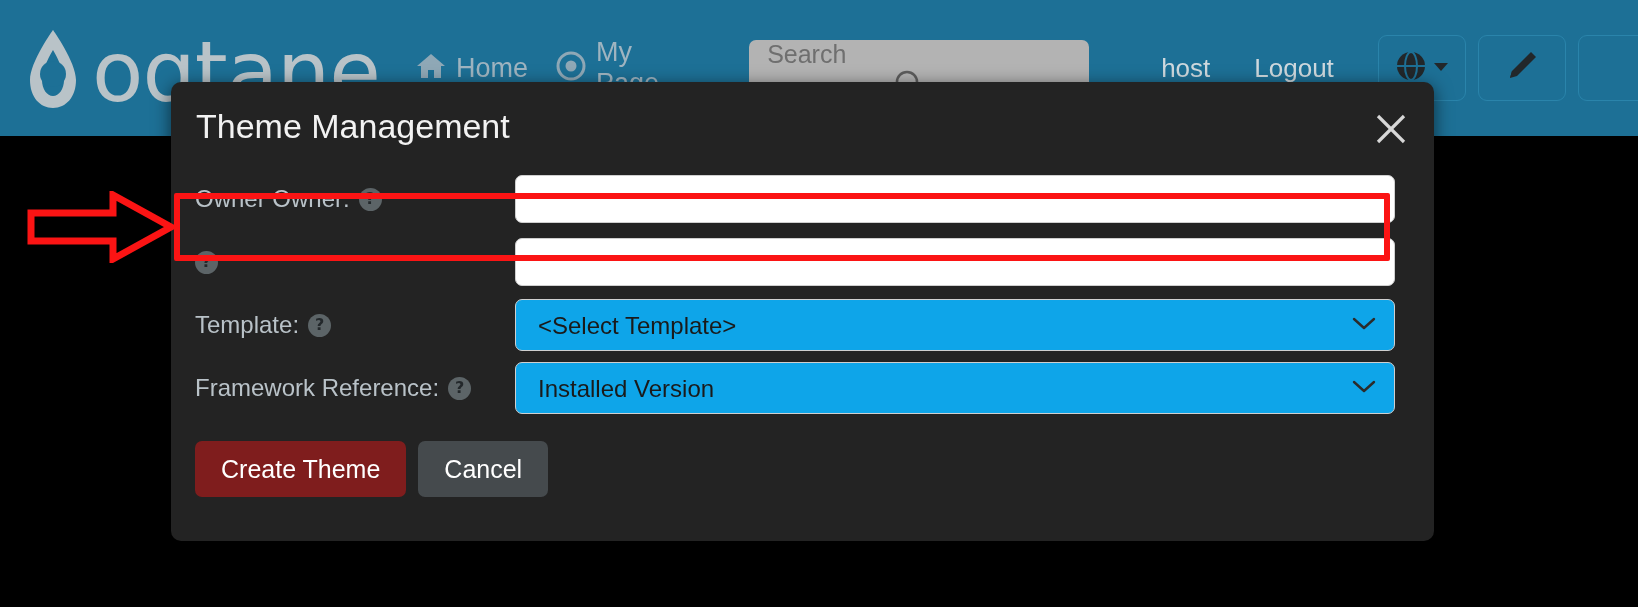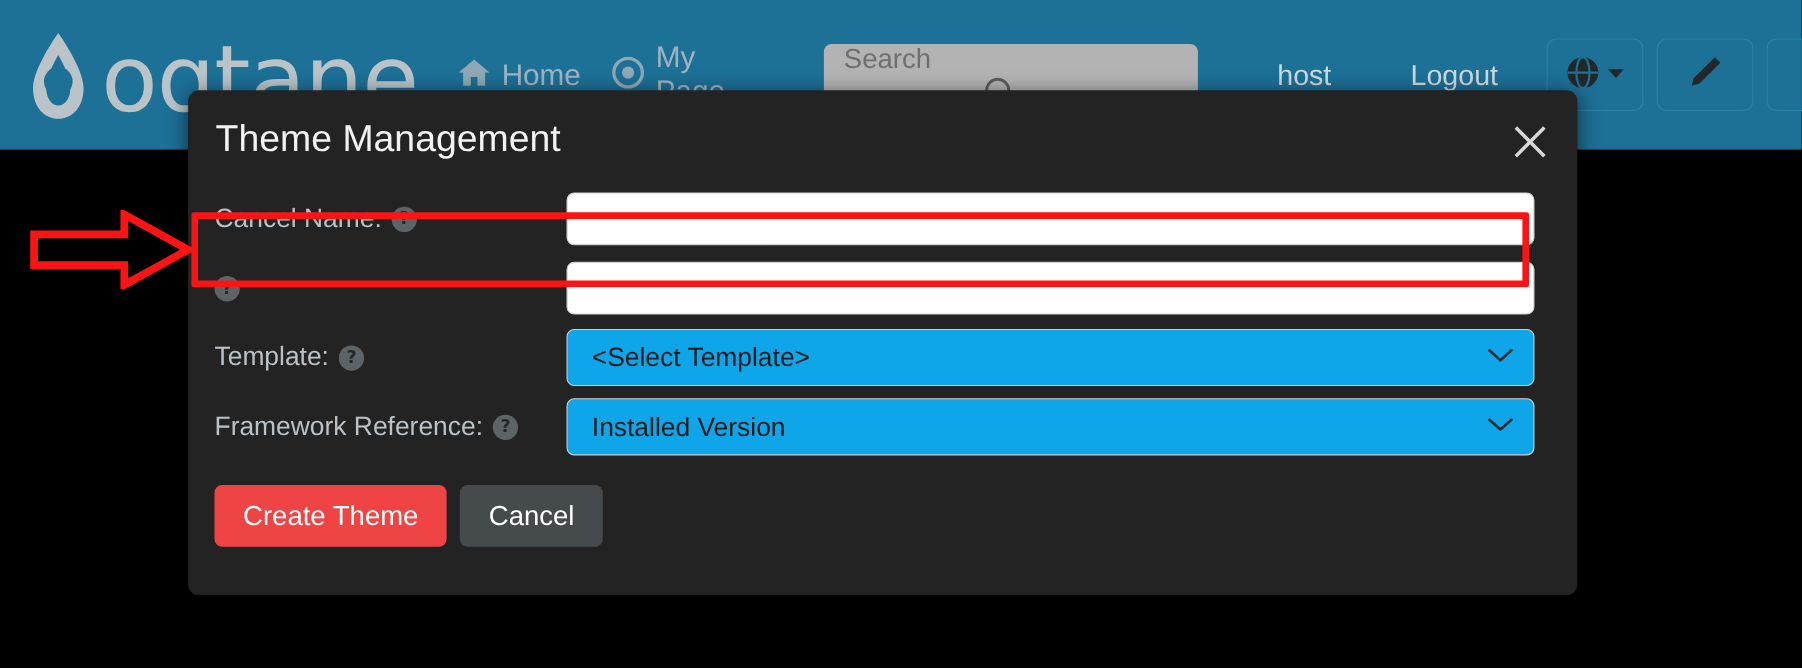--- a/index.html
+++ b/index.html
@@ -44,21 +44,21 @@
     display: flex; align-items: center; flex-direction: column;
   }
   .search-input {
     flex: 1; border: 0; outline: 0; background: transparent;
     font-size: 25px; color: #5d5d5d; padding-left: 18px;
     font-family: "Liberation Sans", sans-serif;
   }
   .search-input::placeholder { color: #6f6f6f; opacity: 1; }
   .search-ico { margin-right: 18px; }
 
-  .user-area { display: flex; align-items: center; margin-left: 72px; gap: 72px; }
+  .user-area { display: flex; align-items: center; margin-left: 72px; gap: 44px; }
   .user-link { font-size: 26px; color: #cfd9de; cursor: pointer; white-space: nowrap; }
 
   .icon-btns { display: flex; align-items: center; gap: 12px; margin-left: 44px; }
   .icon-btn {
     width: 88px; height: 66px;
     border: 1px solid #2a84ab; border-radius: 9px;
     background: #1d7096;
     display: flex; align-items: center; justify-content: center;
     cursor: pointer; gap: 4px;
   }
@@ -128,21 +128,21 @@
     transform: translateY(-50%); pointer-events: none;
   }
 
   .btn-row { display: flex; gap: 12px; padding: 24px 0 0 0; }
   .btn {
     border: 0; border-radius: 7px; cursor: pointer;
     font-size: 25px; color: #ffffff;
     font-family: "Liberation Sans", sans-serif;
     height: 56px; padding: 0 26px;
   }
-  .btn-create { background: #ef4444; }
+  .btn-create { background: #7f1d1d; }
   .btn-cancel { background: #454a4d; }
 
   
   .anno-box {
     position: absolute; left: 174px; top: 193px;
     width: 1216px; height: 68px;
     border: 6px solid #fb1414;
     border-radius: 2px;
     pointer-events: none;
   }
@@ -244,21 +244,21 @@
           <line x1="4" y1="4" x2="30" y2="30" stroke="#d7d7d7" stroke-width="3.2"></line>
           <line x1="30" y1="4" x2="4" y2="30" stroke="#d7d7d7" stroke-width="3.2"></line>
         </svg>
       </div>
     </div>
 
     <div class="form">
 
       <div class="form-row">
         <div class="f-label">
-          <span>Cancel Name:</span>
+          <span>Owner Owner:</span>
           <span class="help-ico">?</span>
         </div>
         <div class="f-ctrl">
           <input class="txt-input" type="text" value="" style="">
         </div>
       </div>
 
       <div class="row-gap"></div>
 
       <div class="form-row">

